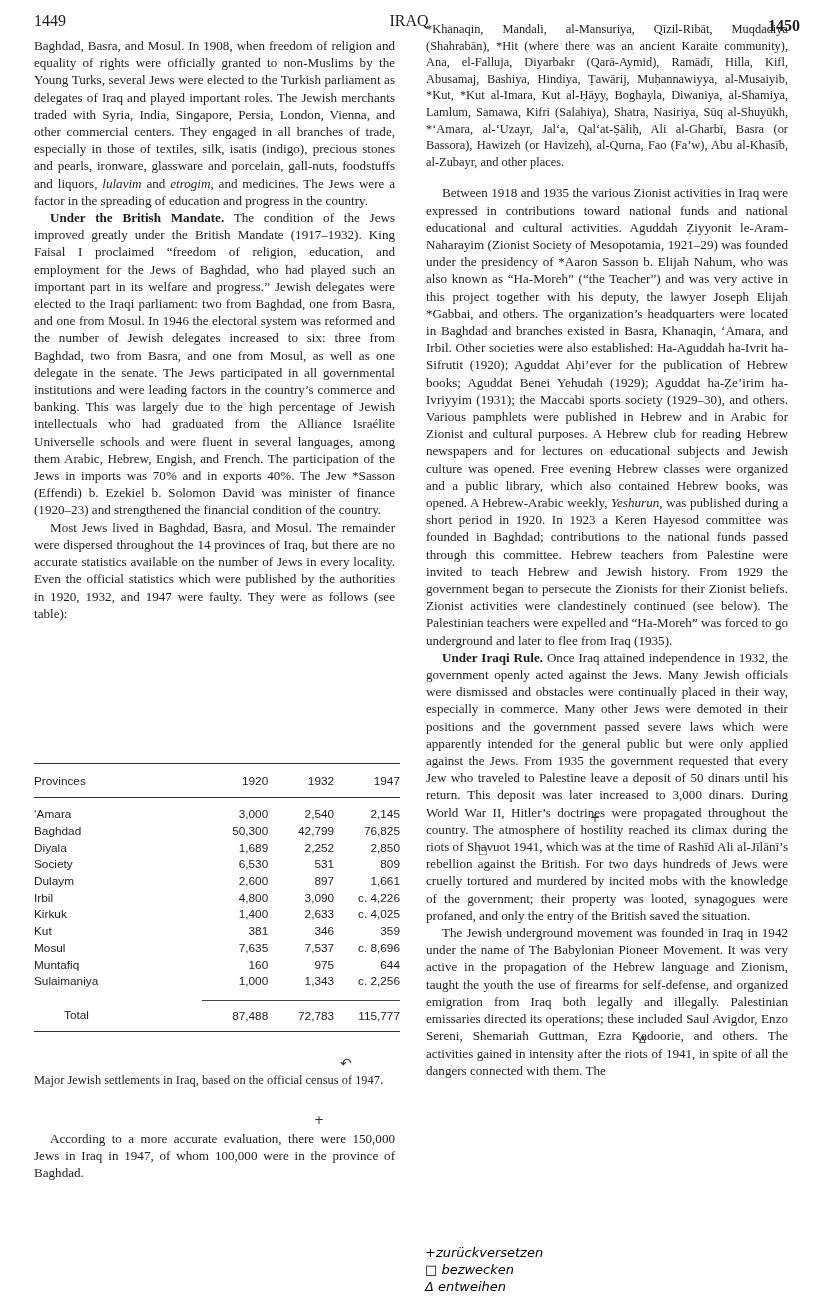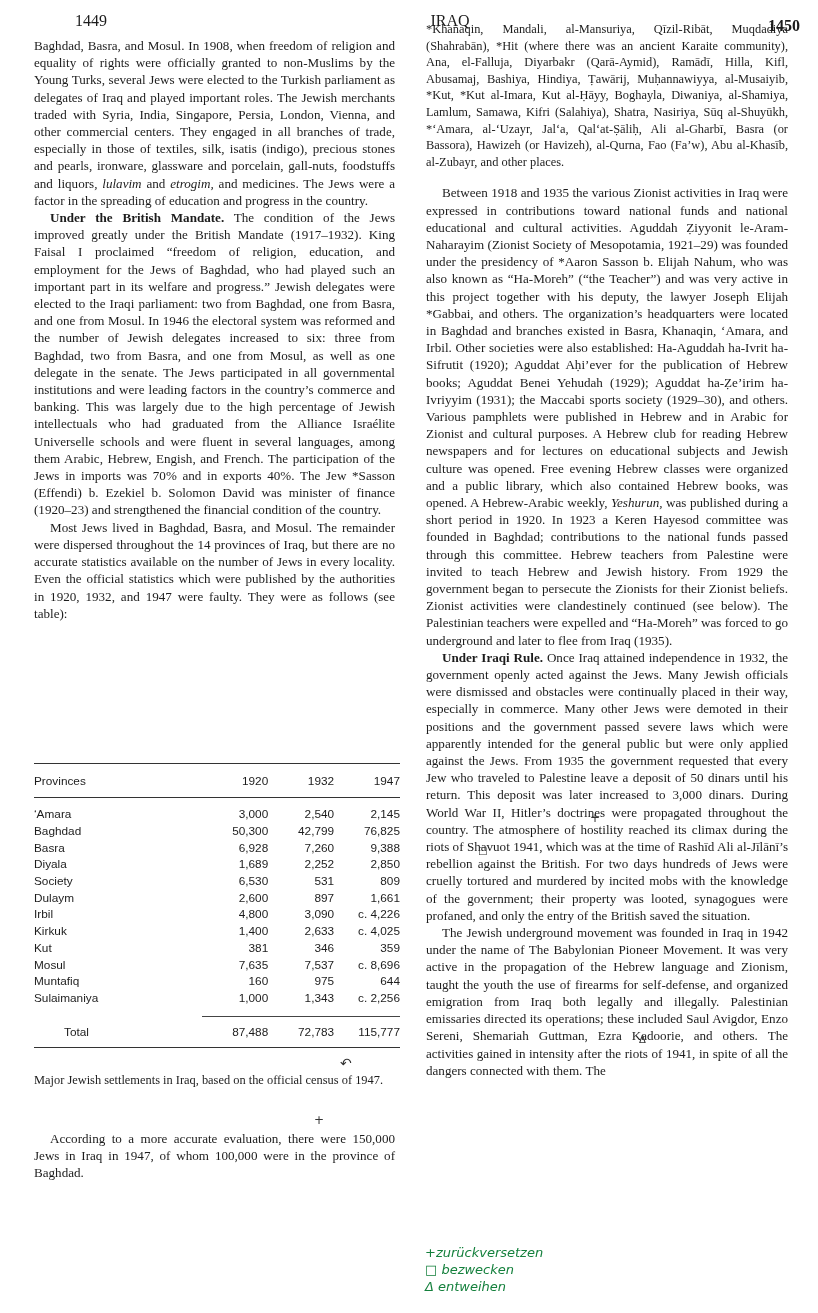--- a/index.html
+++ b/index.html
@@ -1,20 +1,20 @@
 <!DOCTYPE html>
 <html><head>
 <meta charset="utf-8">
 <style>
   html, body { margin: 0; padding: 0; background: #ffffff; }
   body {
     width: 818px; height: 1313px; position: relative; overflow: hidden;
     font-family: "Liberation Serif", "DejaVu Serif", serif; color: #1c1c1c;
   }
-  .hdr { position: absolute; top: 12px; font-size: 16px; font-family: "Liberation Serif", serif; margin-left: 41px; }
+  .hdr { position: absolute; top: 12px; font-size: 16px; font-family: "Liberation Serif", serif; }
   #page-left { left: 34px; }
   #running-title { left: 0; width: 818px; text-align: center; }
   #page-right { right: 18px; top: 17px; font-weight: bold; }
   .col { position: absolute; font-size: 13.1px; line-height: 17.2px; text-align: justify; }
   #col-left { left: 34px; width: 361px; top: 37px; }
   #col-right { left: 426px; width: 362px; top: 21px; }
   .col p { margin: 0; text-indent: 16px; hyphens: none; }
   .col p.noindent { text-indent: 0; }
   .col p.small { font-size: 12.4px; line-height: 16.2px; }
   .lead { font-weight: bold; }
@@ -28,21 +28,21 @@
   td.num, th.num { text-align: right; }
   td.name, th.name { text-align: left; }
   thead tr { border-top: 1.3px solid #333; border-bottom: 1.3px solid #333; }
   tr.total-row td { height: 30px; }
   tr.total-row td.tot-label { padding-left: 30px; }
   .rule-bottom { border-bottom: 1.3px solid #333; }
   #table-caption { position: absolute; left: 34px; top: 1072px; width: 365px;
     font-size: 12.4px; line-height: 16.2px; text-align: justify; }
   #handwritten-notes { position: absolute; left: 425px; top: 1244px;
     font-family: "DejaVu Sans", sans-serif; font-style: italic; font-size: 13px;
-    line-height: 17px; color: #15803d; }
+    line-height: 17px; color: #000000; }
   .hand-mark { position: absolute; font-family: "DejaVu Sans", sans-serif; font-size: 12px; color: #333; }
   .gap { height: 14px; }
   .gap2 { height: 9px; }
 </style>
 </head>
 <body>
 
 <div>
   <div class="hdr" id="page-left">1449</div>
   <div class="hdr" id="running-title">IRAQ</div>
@@ -70,26 +70,20 @@
           <td class="name" style="padding-top: 8px;">‘Amara</td>
           <td class="num" style="padding-top: 8px;">3,000</td>
           <td class="num" style="padding-top: 8px;">2,540</td>
           <td class="num" style="padding-top: 8px;">2,145</td>
         </tr>
         <tr>
           <td class="name">Baghdad</td>
           <td class="num">50,300</td>
           <td class="num">42,799</td>
           <td class="num">76,825</td>
-        </tr>
-        <tr>
-          <td class="name">Basra</td>
-          <td class="num">6,928</td>
-          <td class="num">7,260</td>
-          <td class="num">9,388</td>
         </tr>
         <tr>
           <td class="name">Diyala</td>
           <td class="num">1,689</td>
           <td class="num">2,252</td>
           <td class="num">2,850</td>
         </tr>
         <tr>
           <td class="name">Society</td>
           <td class="num">6,530</td>

